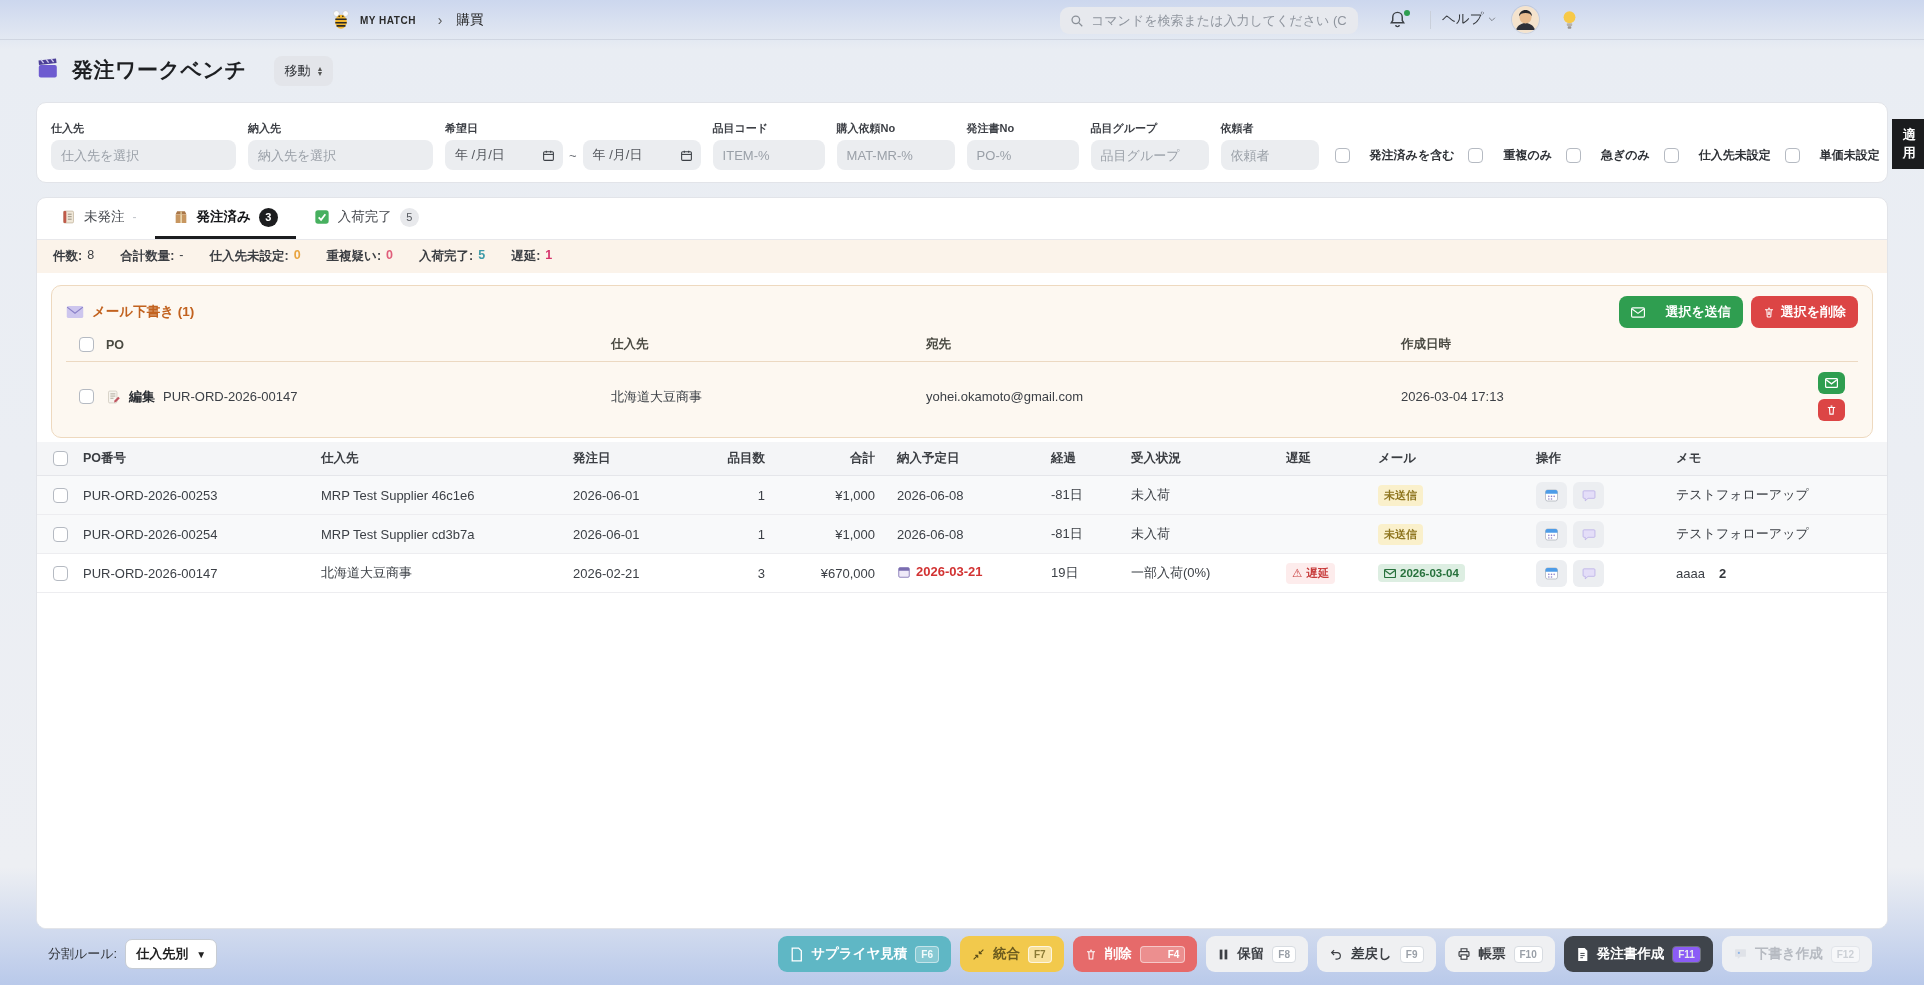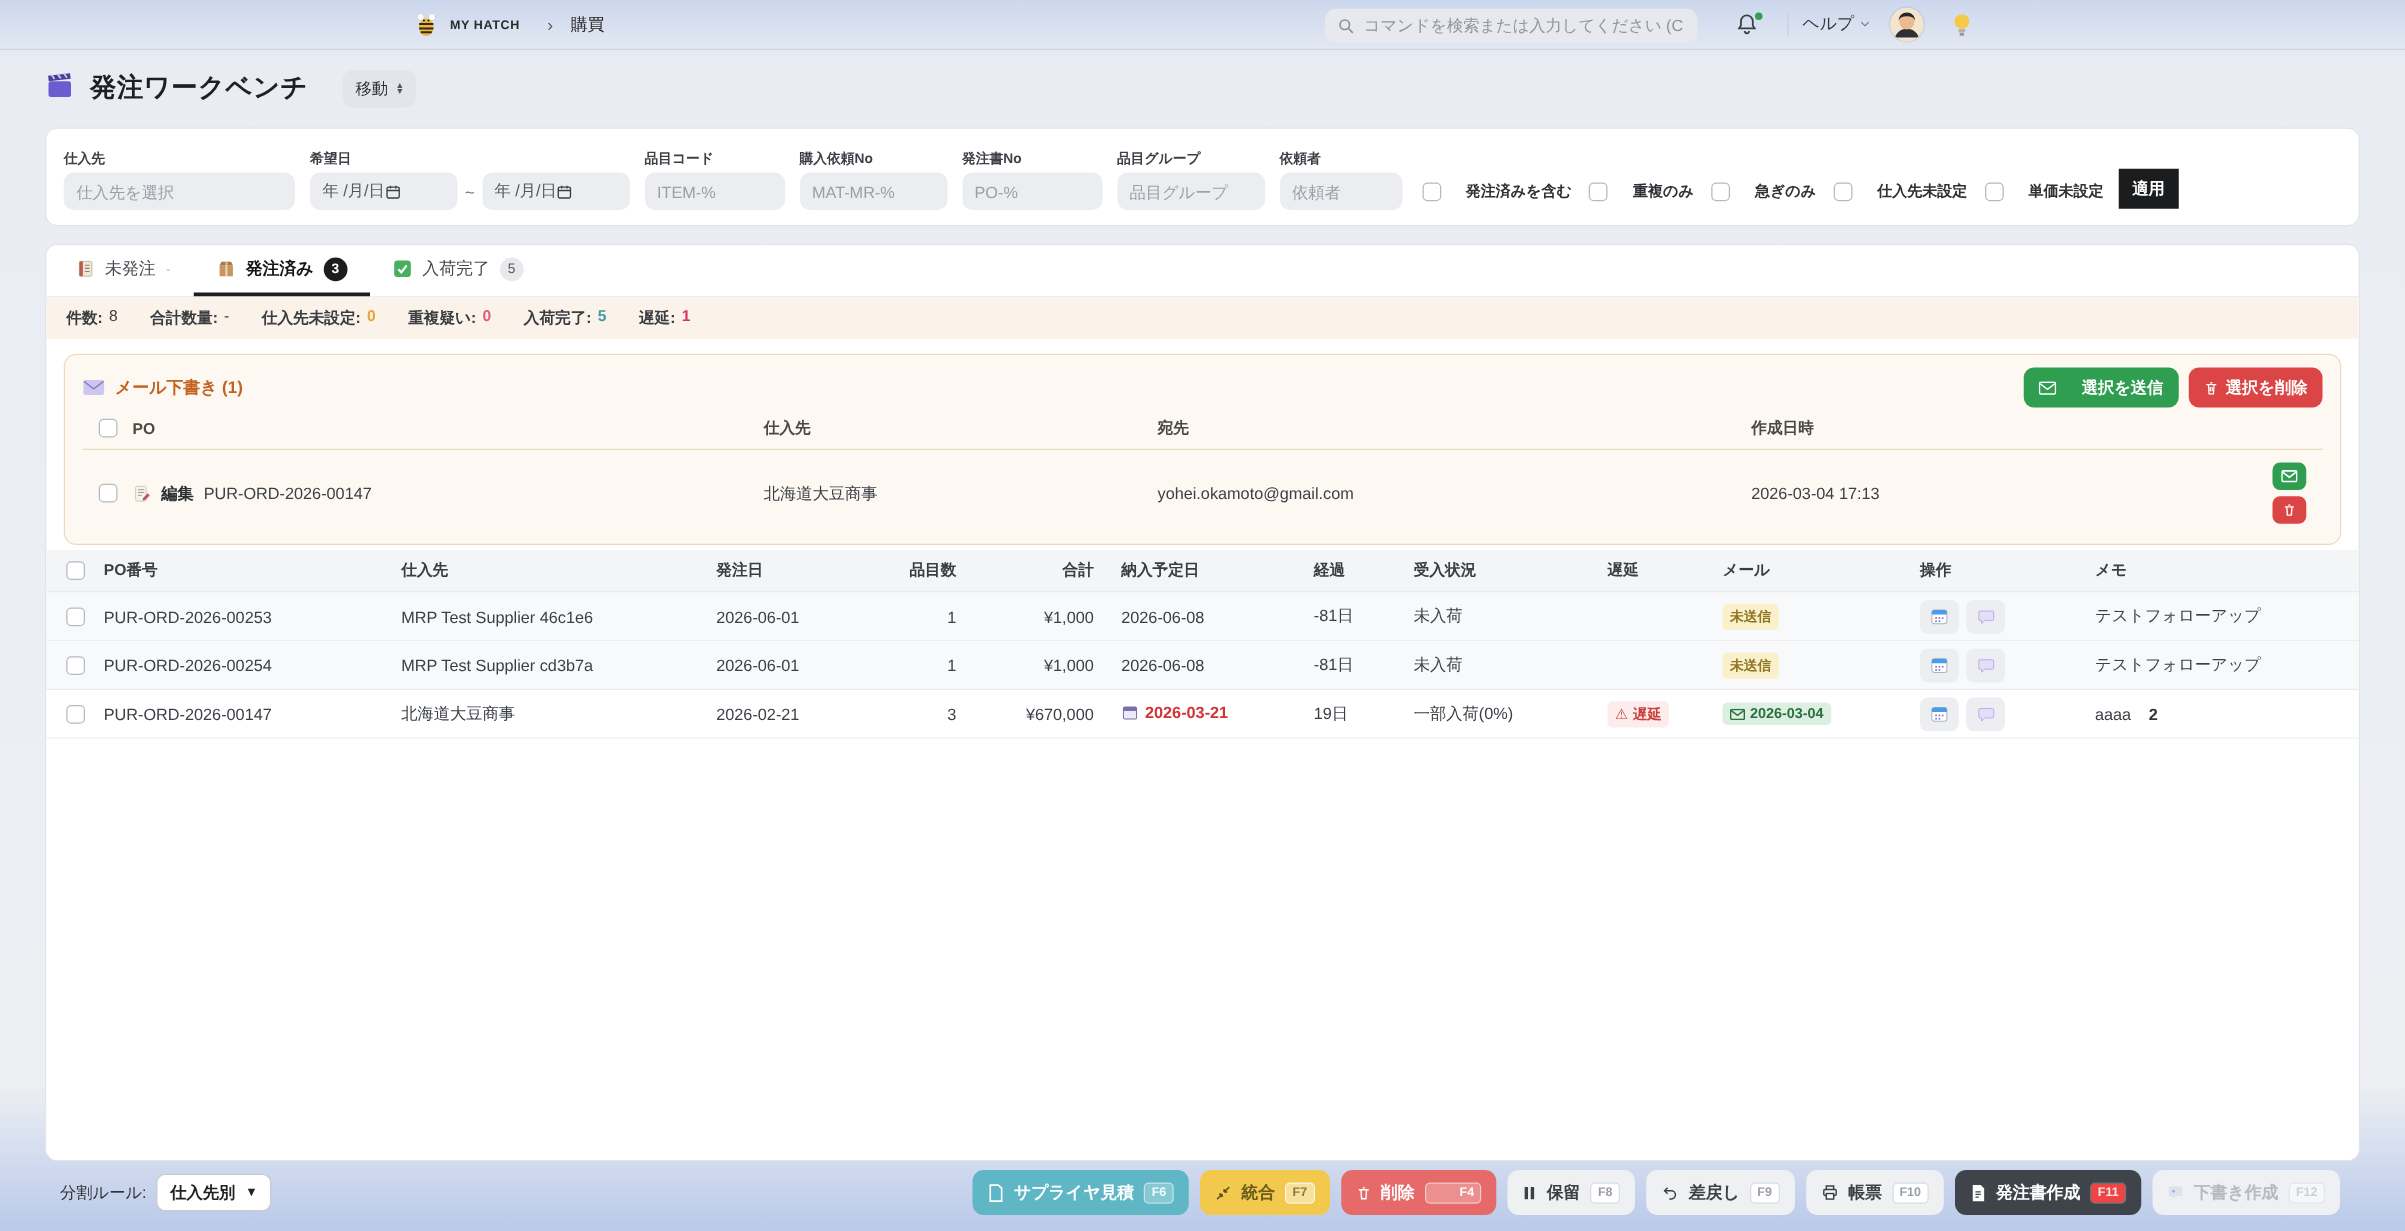--- a/index.html
+++ b/index.html
@@ -36,21 +36,21 @@
   
   .filter-card { flex:none; margin:4px 36px 0; background:#fff; border:1px solid #e2e4e9; border-radius:10px; padding:10px 14px 12px; }
   .filter-head { display:flex; align-items:center; gap:6px; font-size:13px; font-weight:bold; color:#26282c; cursor:pointer; }
   .filter-fields { display:flex; align-items:flex-end; gap:12px; margin-top:6px; }
   .f-field { display:flex; flex-direction:column; gap:4px; }
   .f-label { font-size:11px; font-weight:bold; color:#3c3f45; }
   .f-input { height:30px; background:#ebedf0; border:none; border-radius:8px; padding:0 10px; font-size:13px; color:#3c4046; font-family:inherit; outline:none; }
   .f-input::placeholder { color:#9aa0a8; }
   .date-wrap { display:flex; align-items:center; gap:6px; }
   .date-input { width:118px; height:30px; background:#ebedf0; border-radius:8px; display:flex; align-items:center;
-    justify-content:flex-start; padding:0 8px 0 10px; color:#53565c; font-size:13px; cursor:text; }
+    justify-content:space-between; padding:0 8px 0 10px; color:#53565c; font-size:13px; cursor:text; }
   .tilde { color:#6b6f76; font-size:13px; }
   .f-checks { display:flex; align-items:center; gap:14px; margin-left:4px; padding-bottom:6px; }
   .chk { display:flex; align-items:center; gap:20px; cursor:pointer; }
   .chk-box { width:15px; height:15px; border:1.5px solid #b5bac2; border-radius:4px; background:#fff; flex:none; }
   .chk-label { font-size:12px; font-weight:bold; color:#2e3136; white-space:nowrap; }
   .apply-btn { background:#1b1c1e; color:#fff; font-weight:bold; font-size:13px; border:none; border-radius:0;
     padding:7px 11px; cursor:pointer; margin-bottom:1px; font-family:inherit; }
   .reset-row { display:flex; align-items:center; gap:12px; margin-top:10px; }
   .reset-btn { background:#e6e8ec; border-radius:8px; padding:6px 14px; font-size:13px; color:#2c2f34; cursor:pointer; }
   
@@ -115,21 +115,21 @@
     color:#222; display:flex; align-items:center; gap:8px; cursor:pointer; }
   .split-select .car { font-size:10px; }
   .fbtns { margin-left:auto; display:flex; gap:9px; }
   .fbtn { height:36px; border:none; border-radius:9px; padding:0 12px; font-size:13.5px; font-weight:bold;
     display:flex; align-items:center; gap:8px; cursor:pointer; font-family:inherit; }
   .fkey { font-size:10px; font-weight:bold; padding:2px 5px; border-radius:4px; }
   .fb-teal { background:#5fb7c5; color:#fff; } .fb-teal .fkey { background:rgba(255,255,255,.25); color:#f2fbfc; border:1px solid rgba(255,255,255,.5); }
   .fb-yellow { background:#f2c94c; color:#6b5b1f; } .fb-yellow .fkey { background:rgba(255,255,255,.45); color:#8a7a35; border:1px solid rgba(255,255,255,.7); }
   .fb-red { background:#e66a6a; color:#fff; } .fb-red .fkey { background:rgba(255,255,255,.25); color:#fff; border:1px solid rgba(255,255,255,.5);padding-left:27px; }
   .fb-gray { background:#eff0f2; color:#3c3f44; } .fb-gray .fkey { background:#fff; color:#9aa0a8; border:1px solid #d8dce1; }
-  .fb-dark { background:#3f444b; color:#fff; } .fb-dark .fkey { background:#ef4444; color:#e8eaee; border:1px solid #6d737c; }
+  .fb-dark { background:#3f444b; color:#fff; } .fb-dark .fkey { background:#8b5cf6; color:#e8eaee; border:1px solid #6d737c; }
   .fb-disabled { background:#eef0f3; color:#b6bac1; cursor:default; } .fb-disabled .fkey { background:#f6f7f9; color:#ccd0d6; border:1px solid #e2e5ea; }
   svg { display:block; }
 </style>
 </head>
 <body>
 
 <header class="app-header">
   <div class="logo-group">
     <span>
       <svg width="22" height="22" viewBox="0 0 24 24">
@@ -203,20 +203,24 @@
         <span>▼</span>
       </span>
   </div>
 </div>
 
 <section class="filter-card">
   <div class="filter-fields">
     <div class="f-field">
       <span class="f-label">仕入先</span>
       <input class="f-input" style="width: 185px;" placeholder="仕入先を選択">
+    </div>
+    <div class="f-field">
+      <span class="f-label">納入先</span>
+      <input class="f-input" style="width: 185px;" placeholder="納入先を選択">
     </div>
     <div class="f-field">
       <span class="f-label">希望日</span>
       <div class="date-wrap">
         <div class="date-input">
           <span>年 /月/日</span>
           <span>
               <svg width="13" height="13" viewBox="0 0 24 24">
                 <rect x="3" y="5" width="18" height="16" rx="2" fill="none" stroke="#3c4046" stroke-width="2"></rect>
                 <line x1="3" y1="10" x2="21" y2="10" stroke="#3c4046" stroke-width="2"></line>

